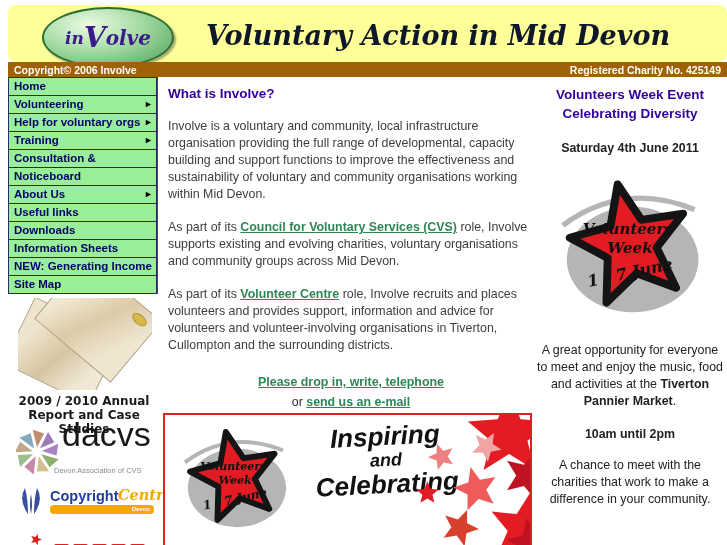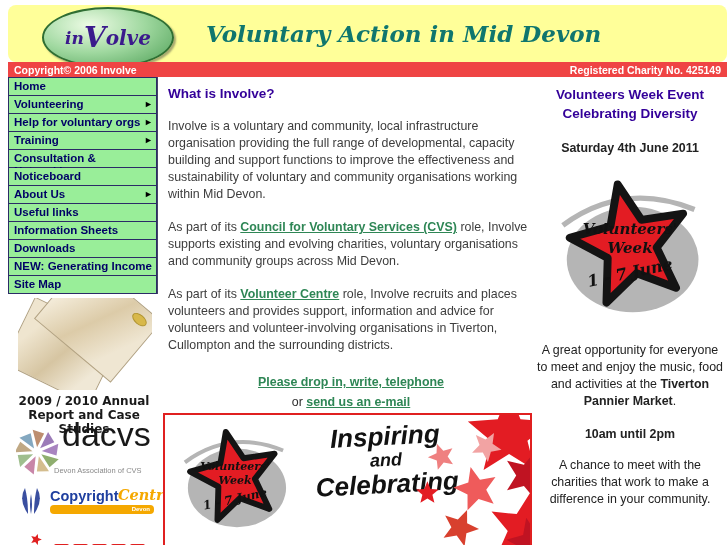--- a/index.html
+++ b/index.html
@@ -10,24 +10,24 @@
   .header{position:absolute;left:8px;top:5px;right:0;height:57px;background:#FFFF99;border-radius:8px;}
   .logo{position:absolute;left:34px;top:2px;width:128px;height:57px;border-radius:50%;
         background:radial-gradient(ellipse at 35% 28%, #ecfbe4 0%, #9fd89f 48%, #4d9e55 100%);
         border:2px solid #2f6e33;box-shadow:2px 2px 2px rgba(60,60,60,.45);
         display:flex;align-items:center;justify-content:center;cursor:pointer;}
   .logo span{font-family:"DejaVu Serif",serif;font-style:italic;font-weight:bold;color:#3b1a8c;}
   .lg-in{font-size:17px;}
   .lg-v{font-size:28px;}
   .lg-rest{font-size:20px;}
   .site-title{position:absolute;left:198px;top:15px;font-family:"DejaVu Serif",serif;font-style:italic;
-        font-weight:bold;font-size:23px;color:#0f766e;white-space:nowrap;}
-
-  
-  .copybar{position:absolute;left:8px;top:62px;right:0;height:15px;background:#ef4444;color:#ffffff;
+        font-weight:bold;font-size:27px;color:#0f172a;white-space:nowrap;}
+
+  
+  .copybar{position:absolute;left:8px;top:62px;right:0;height:15px;background:#a16207;color:#ffffff;
         font-size:10.5px;font-weight:bold;display:flex;justify-content:space-between;align-items:center;
         padding:0 6px;box-sizing:border-box;}
 
   
   .menu{position:absolute;left:8px;top:77px;width:149px;margin:0;padding:0;list-style:none;}
   .menu li{position:relative;background:#99EE99;border:1px solid #2b2b66;border-top:none;color:#000066;
         font-weight:bold;font-size:11.5px;padding:2px 2px 2px 5px;height:13px;line-height:13px;cursor:pointer;}
   .menu li:first-child{border-top:1px solid #2b2b66;}
   .menu .arr{position:absolute;right:3px;top:2px;font-size:9px;color:#000000;}
   .menu-rule{position:absolute;left:157px;top:77px;width:1px;height:217px;background:#444466;}
@@ -136,22 +136,22 @@
 
   <ul class="menu">
     <li><span>Home</span></li>
     <li><span>Volunteering</span><span class="arr">►</span></li>
     <li><span>Help for voluntary orgs</span><span class="arr">►</span></li>
     <li><span>Training</span><span class="arr">►</span></li>
     <li><span>Consultation &amp; Networking</span></li>
     <li><span>Noticeboard</span></li>
     <li><span>About Us</span><span class="arr">►</span></li>
     <li><span>Useful links</span></li>
+    <li><span>Downloads</span></li>
     <li><span>Information Sheets</span></li>
-    <li><span>Downloads</span></li>
     <li><span>NEW: Generating Income</span></li>
     <li><span>Site Map</span></li>
   </ul>
   <div class="menu-rule"></div>
 
   <div class="report">
     <div class="ph">
       <div class="doc doc1">
           <i></i>
         </div>

